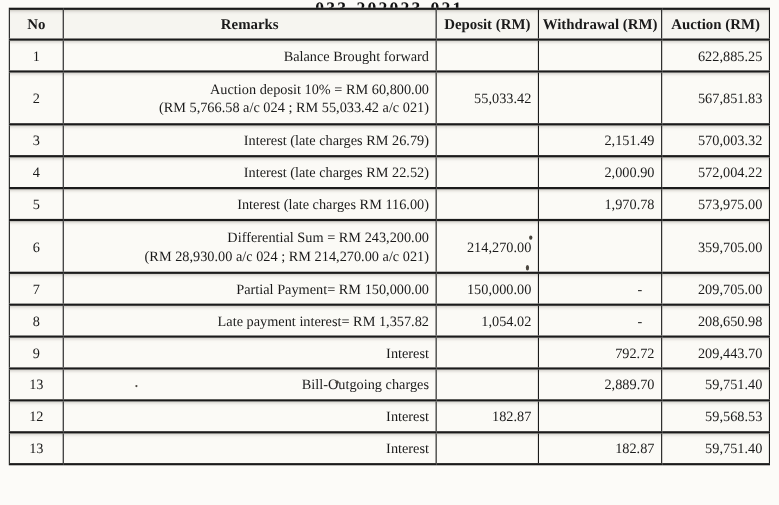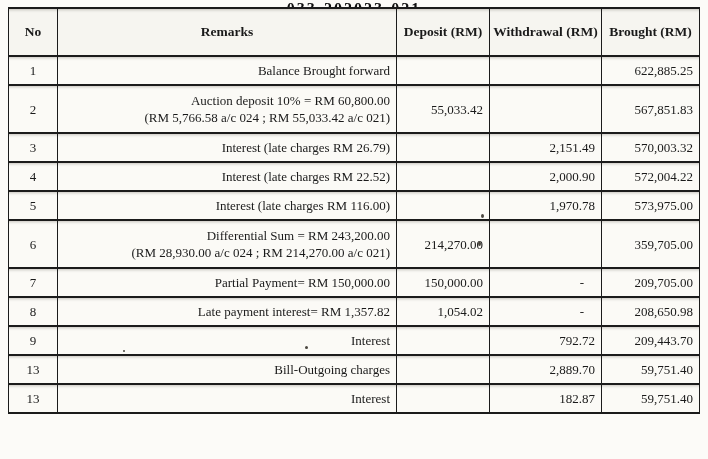--- a/index.html
+++ b/index.html
@@ -47,21 +47,21 @@
     border: 1.6px solid #1b1b1b;
     border-top-width: 2px;
     border-bottom-width: 2px;
     
     box-shadow: inset 0 4px 3px -3px rgba(110,105,95,0.38);
   }
   table.statement th {
     font-size: 13.5px;
     font-weight: bold;
     text-align: center;
-    padding: 14px 2px;
+    padding: 4px 2px;
     height: 18px;
     background: #f6f5f0;
   }
   table.statement td {
     font-size: 13px;
     line-height: 17px;
     padding: 5px 6px;
     vertical-align: middle;
   }
   col.c-no        { width: 49px;  }
@@ -114,21 +114,21 @@
       <col class="c-deposit">
       <col class="c-withdraw">
       <col class="c-balance">
     </colgroup>
     <thead>
       <tr>
           <th>No</th>
           <th>Remarks</th>
           <th>Deposit (RM)</th>
           <th>Withdrawal (RM)</th>
-          <th>Brought (RM)</th>
+          <th>Auction (RM)</th>
         </tr>
     </thead>
     <tbody>
         <tr>
           <td class="no-cell">1</td>
           <td class="remarks-cell">
             <div>Balance Brought forward</div>
           </td>
           <td class="num-cell"></td>
           <td class="num-cell"></td>
@@ -209,20 +209,29 @@
           <td class="num-cell">209,443.70</td>
         </tr>
         <tr>
           <td class="no-cell">13</td>
           <td class="remarks-cell">
             <div>Bill-Outgoing charges</div>
           </td>
           <td class="num-cell"></td>
           <td class="num-cell">2,889.70</td>
           <td class="num-cell">59,751.40</td>
+        </tr>
+        <tr>
+          <td class="no-cell">12</td>
+          <td class="remarks-cell">
+            <div>Interest</div>
+          </td>
+          <td class="num-cell">182.87</td>
+          <td class="num-cell"></td>
+          <td class="num-cell">59,568.53</td>
         </tr>
         <tr>
           <td class="no-cell">13</td>
           <td class="remarks-cell">
             <div>Interest</div>
           </td>
           <td class="num-cell"></td>
           <td class="num-cell">182.87</td>
           <td class="num-cell">59,751.40</td>
         </tr>

